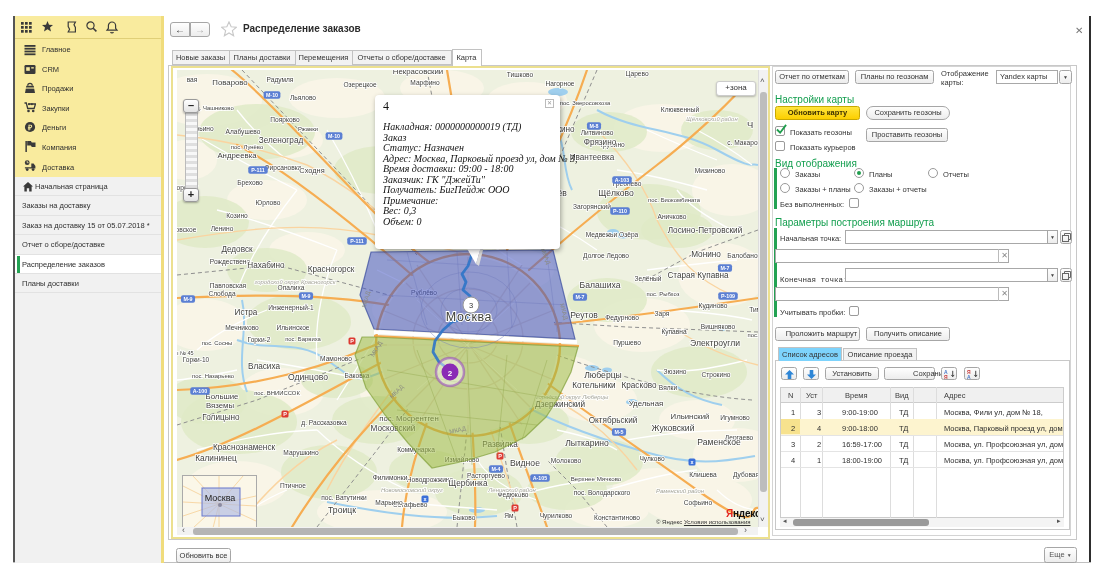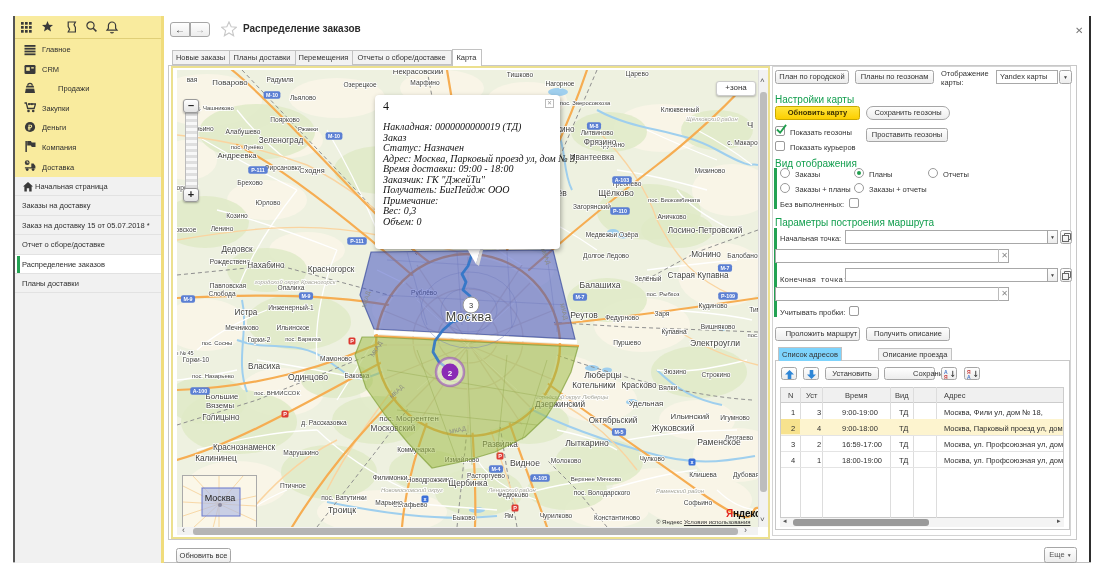--- a/index.html
+++ b/index.html
@@ -44,21 +44,21 @@
   <path transform="translate(46,0)" d="M2.2 1 h7.2 l-1.4 2.7 1.4 2.7 v4.6 h-7.2 l1.4-2.7 -1.4-2.7 z"></path>
   <circle transform="translate(66,0)" cx="4.5" cy="4.5" r="3.6"></circle>
   <path transform="translate(66,0)" d="M7.2 7.2 L10.4 10.4" stroke-width="1.6"></path>
   <path transform="translate(87,0)" d="M5 1 a3.6 3.6 0 0 1 3.6 3.6 v2.7 l1.4 1.8 h-10 l1.4 -1.8 v-2.7 a3.6 3.6 0 0 1 3.6 -3.6 z"></path>
   <path transform="translate(87,0)" d="M3.6 11 a1.5 1.5 0 0 0 2.8 0"></path>
  </g>
 </svg>
 
 <div class="mrow" style="top:40px;"><span style="padding-left:27px;">Главное</span></div>
 <div class="mrow" style="top:59.6px;"><span style="padding-left:27px;">CRM</span></div>
-<div class="mrow" style="top:79.2px;"><span style="padding-left:27px;margin-left:16px;">Продажи</span></div>
+<div class="mrow" style="top:79.2px;"><span style="padding-left:27px;">Продажи</span></div>
 <div class="mrow" style="top:98.8px;"><span style="padding-left:27px;">Закупки</span></div>
 <div class="mrow" style="top:118.4px;"><span style="padding-left:27px;">Деньги</span></div>
 <div class="mrow" style="top:138px;"><span style="padding-left:27px;">Компания</span></div>
 <div class="mrow" style="top:157.6px;"><span style="padding-left:27px;">Доставка</span></div>
 <svg class="ab" style="left:24px;top:44px;" width="12" height="133" viewBox="0 0 12 133" fill="#3a3a3a">
   <g transform="translate(0.5,1)">
       <rect y="0" width="11" height="1.8"></rect>
       <rect y="2.8" width="11" height="1.8"></rect>
       <rect y="5.6" width="11" height="1.8"></rect>
       <rect y="8.4" width="11" height="1.8"></rect>
@@ -607,21 +607,21 @@
 <div class="ab" style="left:759.5px;top:92px;width:7px;height:400px;background:#bdbdbd;border-radius:3px;"></div>
 <div class="ab" style="left:760px;top:76px;color:#555;font-size:8px;">˄</div>
 <div class="ab" style="left:760px;top:515px;color:#555;font-size:8px;">˅</div>
 
 <div class="ab" style="left:177px;top:527px;width:581px;height:8px;background:#f2f2f2;"></div>
 <div class="ab" style="left:193px;top:527.5px;width:545px;height:7px;background:#b5b5b5;border-radius:3px;"></div>
 <div class="ab" style="left:182px;top:524.5px;color:#555;font-size:9px;">‹</div>
 <div class="ab" style="left:744px;top:524.5px;color:#555;font-size:9px;">›</div>
 
 <div class="ab" style="left:772px;top:66px;width:299px;height:470px;border:1px solid #d4d4d4;background:#fff;box-sizing:border-box;"></div>
-<div class="btn" style="left:775px;top:70px;width:74px;height:14px;line-height:12px;">План по городской</div>
+<div class="btn" style="left:775px;top:70px;width:74px;height:14px;line-height:12px;">Отчет по отметкам</div>
 <div class="btn" style="left:855px;top:70px;width:79px;height:14px;line-height:12px;">Планы по геозонам</div>
 <div class="ab" style="left:941px;top:69px;width:60px;line-height:9px;font-size:7.5px;">Отображение карты:</div>
 <div class="inp" style="left:996px;top:70px;width:62px;height:14px;line-height:12px;padding-left:3px;">Yandex карты</div>
 <div class="btn" style="left:1059px;top:70px;width:13px;height:14px;line-height:12px;font-size:5px;color:#444;">▼</div>
 
 <div class="ab grn" style="left:775px;top:94px;">Настройки карты</div>
 <div class="btn" style="left:775px;top:106px;width:85px;height:14px;line-height:12px;background:linear-gradient(#ffe53d,#fccf00);border:1px solid #c9a800;font-weight:bold;color:#3d3000;">Обновить карту</div>
 <div class="btn" style="left:866px;top:106px;width:84px;height:14px;line-height:12px;border-radius:7px;">Сохранить геозоны</div>
 <div class="cb" style="left:775px;top:126px;"></div>
 <svg class="ab" style="left:776px;top:124px;z-index:2;" width="11" height="11" viewBox="0 0 12 12">
@@ -670,21 +670,21 @@
   </svg>
 <div class="inp" style="left:775px;top:287px;width:234px;height:14px;"></div>
 <div class="ab" style="left:998px;top:287px;width:11px;height:14px;border-left:1px solid #bbb;color:#888;font-size:8px;line-height:13px;text-align:center;">✕</div>
 <div class="ab" style="left:780px;top:308px;">Учитывать пробки:</div>
 <div class="cb" style="left:849px;top:306px;"></div>
 
 <div class="btn" style="left:775px;top:327px;width:85px;height:14px;line-height:12px;padding-left:8px;">Проложить маршрут</div>
 <div class="btn" style="left:866px;top:327px;width:84px;height:14px;line-height:12px;">Получить описание</div>
 
 <div class="tab" style="left:778px;top:347px;width:64px;height:14px;background:#7dd3fc;border-bottom:none;line-height:13px;z-index:3;">Список адресов</div>
-<div class="tab" style="left:843px;top:348px;width:74px;height:13px;border-bottom:none;line-height:12px;margin-left:35px;">Описание проезда</div>
+<div class="tab" style="left:843px;top:348px;width:74px;height:13px;border-bottom:none;line-height:12px;">Описание проезда</div>
 <div class="ab" style="left:775px;top:360px;width:295px;height:170px;border:1px solid #c8c8c8;background:#fff;box-sizing:border-box;"></div>
 
 <div class="btn" style="left:781px;top:367px;width:16px;height:13px;"></div>
 <svg class="ab" style="left:784.5px;top:369.5px;" width="9" height="9" viewBox="0 0 10 10">
     <path d="M5 0 L10 5 H7 V10 H3 V5 H0 Z" fill="#2e86d6"></path>
   </svg>
 <div class="btn" style="left:803px;top:367px;width:16px;height:13px;"></div>
 <svg class="ab" style="left:806.5px;top:369.5px;" width="9" height="9" viewBox="0 0 10 10">
     <path d="M5 10 L0 5 H3 V0 H7 V5 H10 Z" fill="#2e86d6"></path>
   </svg>

